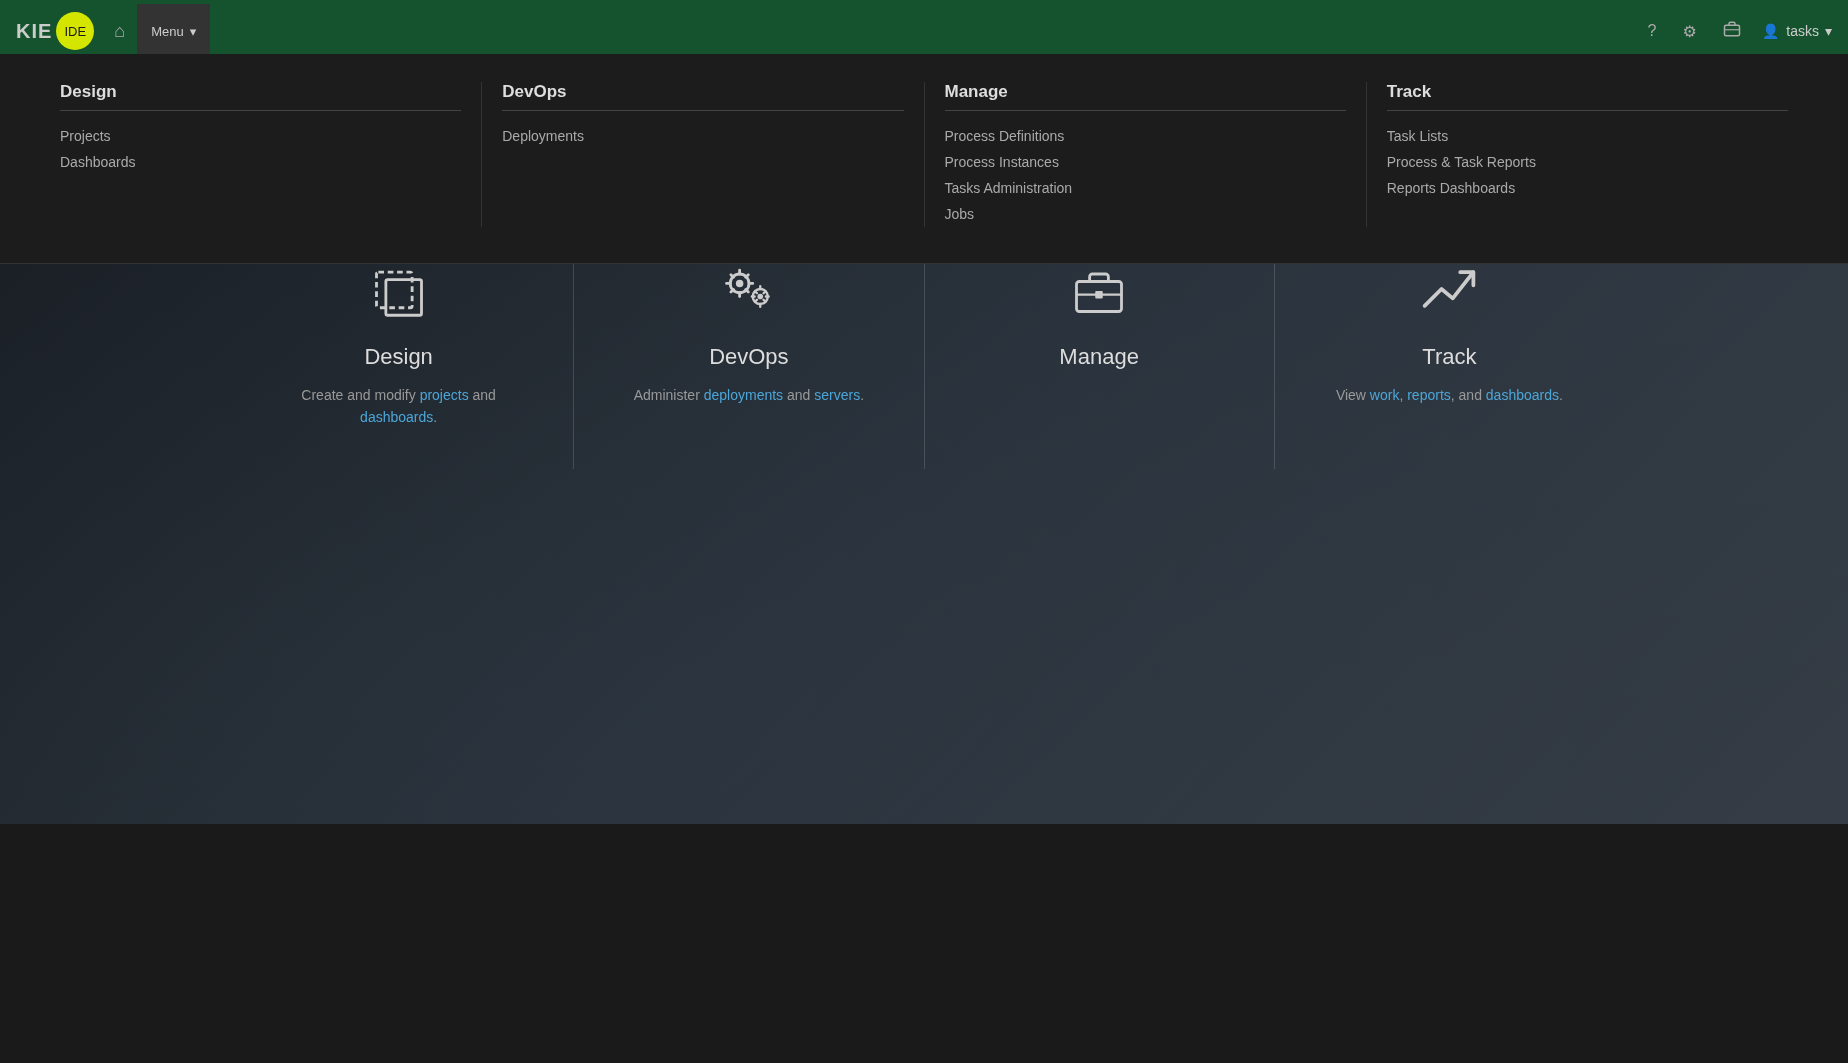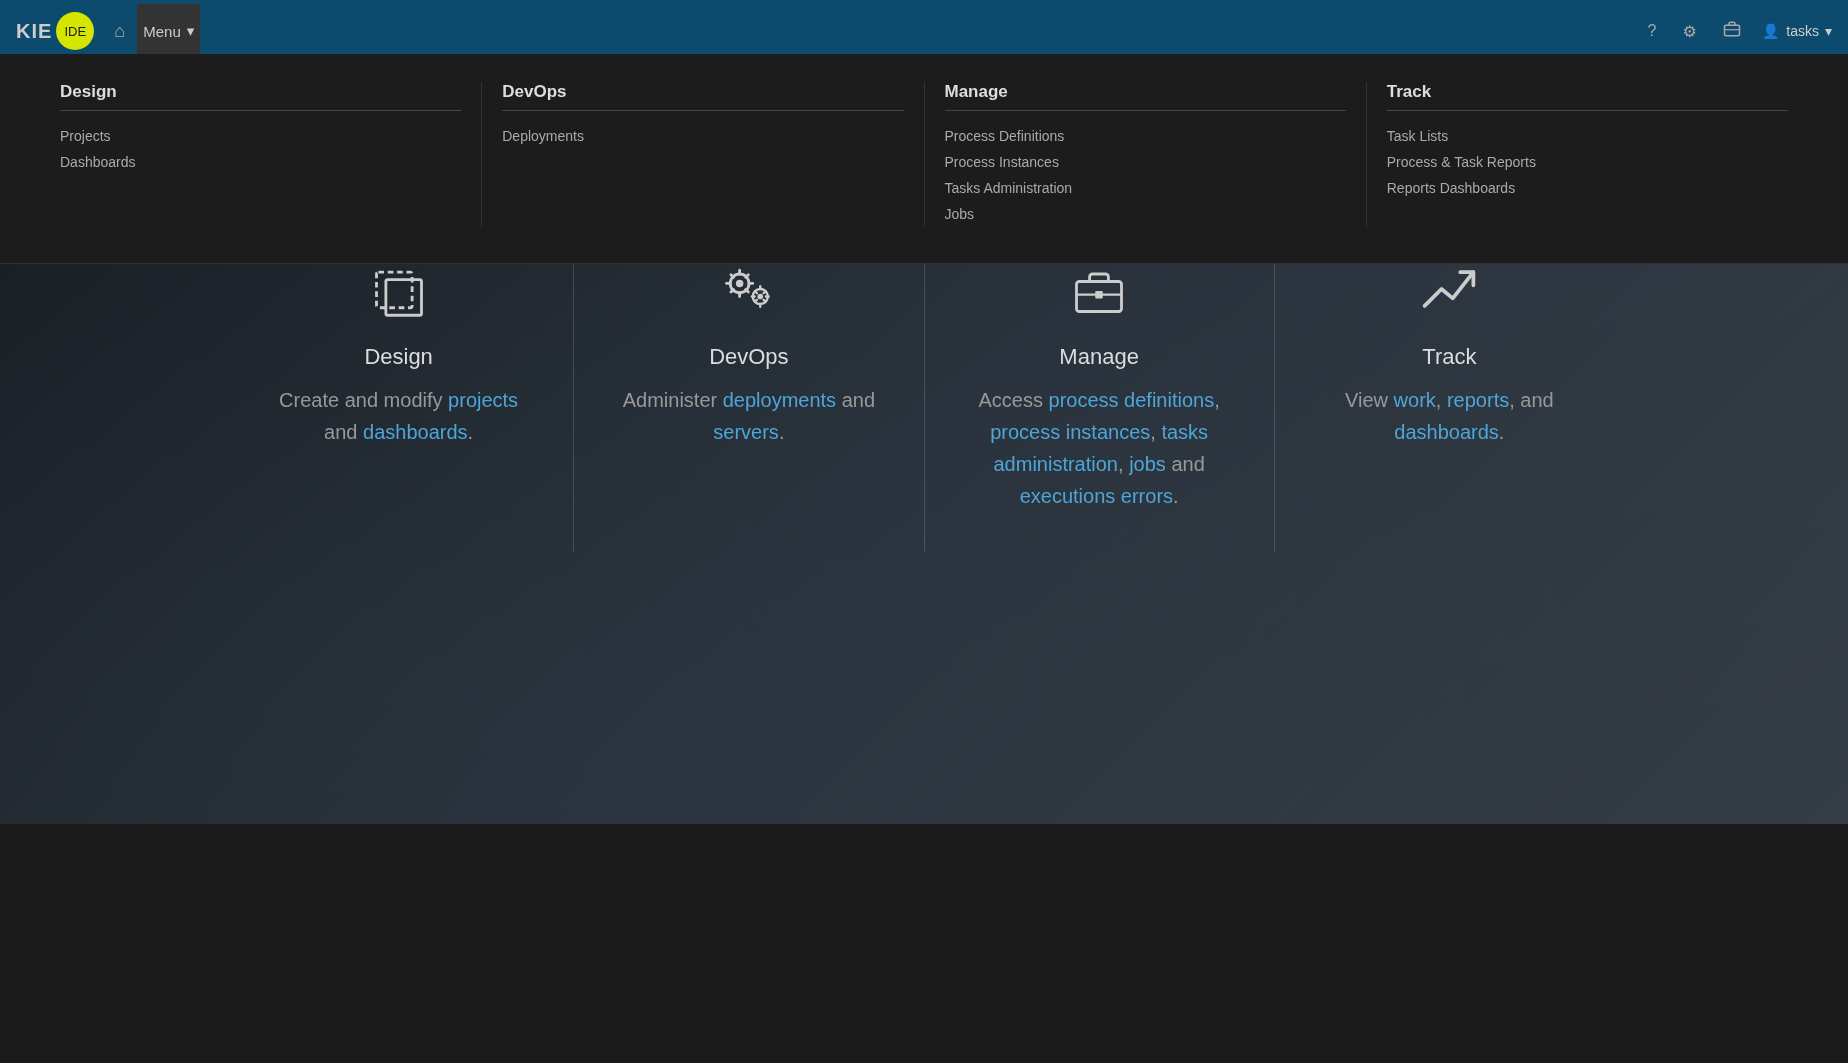--- a/index.html
+++ b/index.html
@@ -2,21 +2,21 @@
 <html><head>
   <meta charset="utf-8">
   <style>
     * { margin: 0; padding: 0; box-sizing: border-box; }
     body { font-family: 'Helvetica Neue', Arial, sans-serif; background: #1a1a1a; color: #ccc; width: 1848px; min-height: 1063px; overflow-x: hidden; }
 
     
     .navbar {
       display: flex;
       align-items: center;
-      background: #0c4a6e;
+      background: #14532d;
       height: 64px;
       border-bottom: 2px solid #4da6d8;
       padding: 0 16px;
       position: relative;
       z-index: 100;
     }
     .navbar-brand {
       display: flex;
       align-items: center;
       gap: 0;
@@ -49,23 +49,23 @@
       cursor: pointer;
       padding: 0 12px;
       height: 54px;
       display: flex;
       align-items: center;
     }
     .navbar-menu-btn {
       background: #333;
       border: none;
       color: #ccc;
-      font-size: 15px;
-      cursor: pointer;
-      padding: 0 6px;
+      font-size: 13px;
+      cursor: pointer;
+      padding: 0 14px;
       height: 54px;
       display: flex;
       align-items: center;
       gap: 6px;
     }
     .navbar-spacer { flex: 1; }
     .navbar-right {
       display: flex;
       align-items: center;
       gap: 18px;
@@ -193,21 +193,21 @@
       align-items: center;
       justify-content: center;
     }
     .card-title {
       font-size: 22px;
       font-weight: 300;
       color: #ddd;
       margin-bottom: 14px;
     }
     .card-desc {
-      font-size: 20px;
+      font-size: 14px;
       color: #999;
       line-height: 1.6;
     }
     .card-link {
       color: #4da6d8;
       text-decoration: none;
       cursor: pointer;
     }
 
     
@@ -331,23 +331,20 @@
         <div class="card-icon">
           <svg class="icon-svg" viewBox="0 0 64 64">
 
             <rect x="8" y="24" width="48" height="32" rx="3" fill="none" stroke="#ccc" stroke-width="3"></rect>
             <path d="M22 24v-5a3 3 0 013-3h14a3 3 0 013 3v5" fill="none" stroke="#ccc" stroke-width="3"></path>
             <line x1="8" y1="38" x2="56" y2="38" stroke="#ccc" stroke-width="2.5"></line>
             <rect x="28" y="34" width="8" height="8" rx="1" fill="#ccc"></rect>
           </svg>
         </div>
         <div class="card-title">Manage</div>
-        <div class="card-desc">
-          Access <a class="card-link">process definitions</a>, <a class="card-link">process instances</a>, <a class="card-link">tasks administration</a>, <a class="card-link">jobs</a> and <a class="card-link">executions errors</a>.
-        </div>
       </div>
 
       <div class="card">
         <div class="card-icon">
           <svg class="icon-svg" viewBox="0 0 64 64">
 
             <polyline points="6,50 24,32 36,42 58,14" fill="none" stroke="#ccc" stroke-width="4" stroke-linecap="round" stroke-linejoin="round"></polyline>
             <polyline points="44,14 58,14 58,28" fill="none" stroke="#ccc" stroke-width="4" stroke-linecap="round" stroke-linejoin="round"></polyline>
           </svg>
         </div>

